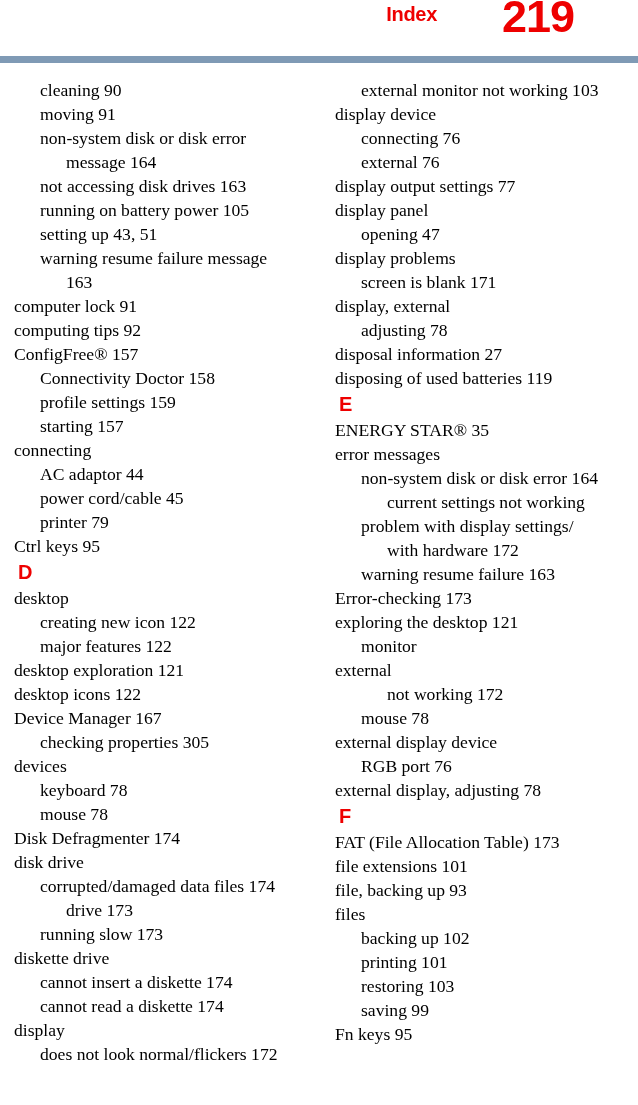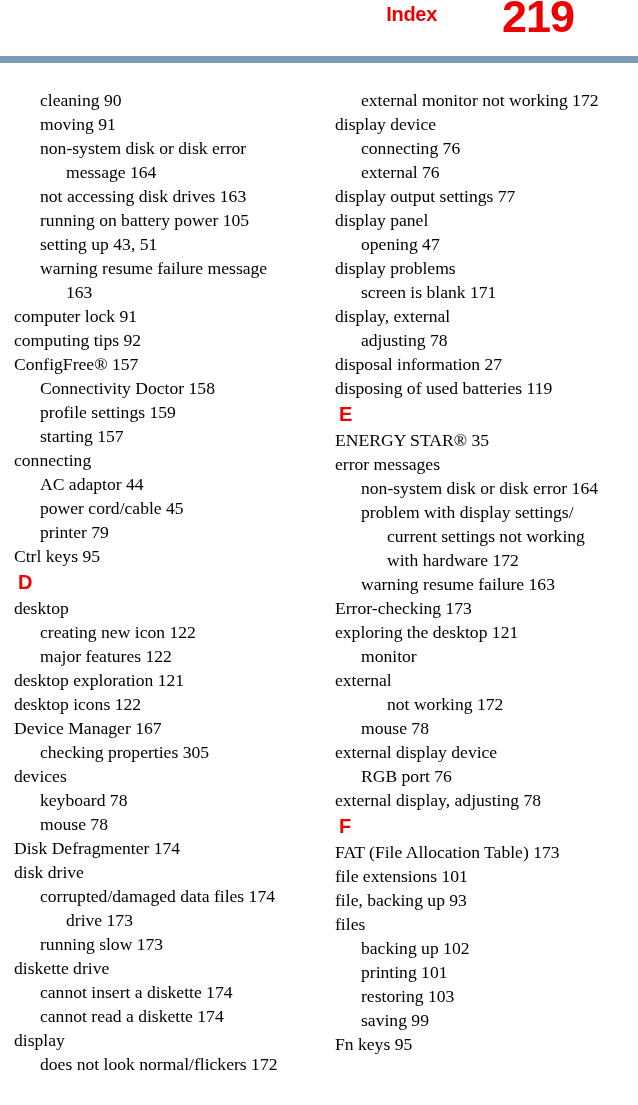--- a/index.html
+++ b/index.html
@@ -60,21 +60,20 @@
     position: absolute;
     top: 78px;
     left: 0;
     width: 638px;
     display: flex;
     align-items: flex-start;
   }
   .index-column {
     width: 319px;
     padding: 0;
-    margin-top: 10px;
   }
   #column-left  { padding-left: 14px;  padding-right: 6px; }
   #column-right { padding-left: 16px;  padding-right: 2px; }
 
   .index-entry {
     font-size: 17.6px;
     line-height: 24px;
     color: #000000;
     white-space: pre-wrap;
     font-family: "Liberation Serif", "DejaVu Serif", serif;
@@ -141,39 +140,39 @@
       <div class="index-entry lvl1">corrupted/damaged data files 174</div>
       <div class="index-entry lvl2">drive 173</div>
       <div class="index-entry lvl1">running slow 173</div>
       <div class="index-entry lvl0">diskette drive</div>
       <div class="index-entry lvl1">cannot insert a diskette 174</div>
       <div class="index-entry lvl1">cannot read a diskette 174</div>
       <div class="index-entry lvl0">display</div>
       <div class="index-entry lvl1">does not look normal/flickers 172</div>
     </div>
   <div class="index-column" id="column-right">
-      <div class="index-entry lvl1">external monitor not working 172</div>
+      <div class="index-entry lvl1">external monitor not working 103</div>
       <div class="index-entry lvl0">display device</div>
       <div class="index-entry lvl1">connecting 76</div>
       <div class="index-entry lvl1">external 76</div>
       <div class="index-entry lvl0">display output settings 77</div>
       <div class="index-entry lvl0">display panel</div>
       <div class="index-entry lvl1">opening 47</div>
       <div class="index-entry lvl0">display problems</div>
       <div class="index-entry lvl1">screen is blank 171</div>
       <div class="index-entry lvl0">display, external</div>
       <div class="index-entry lvl1">adjusting 78</div>
       <div class="index-entry lvl0">disposal information 27</div>
       <div class="index-entry lvl0">disposing of used batteries 119</div>
       <div class="section-letter">E</div>
       <div class="index-entry lvl0">ENERGY STAR® 35</div>
       <div class="index-entry lvl0">error messages</div>
       <div class="index-entry lvl1">non-system disk or disk error 164</div>
+      <div class="index-entry lvl2">current settings not working</div>
       <div class="index-entry lvl1">problem with display settings/</div>
-      <div class="index-entry lvl2">current settings not working</div>
       <div class="index-entry lvl2">with hardware 172</div>
       <div class="index-entry lvl1">warning resume failure 163</div>
       <div class="index-entry lvl0">Error-checking 173</div>
       <div class="index-entry lvl0">exploring the desktop 121</div>
       <div class="index-entry lvl1">monitor</div>
       <div class="index-entry lvl0">external</div>
       <div class="index-entry lvl2">not working 172</div>
       <div class="index-entry lvl1">mouse 78</div>
       <div class="index-entry lvl0">external display device</div>
       <div class="index-entry lvl1">RGB port 76</div>

